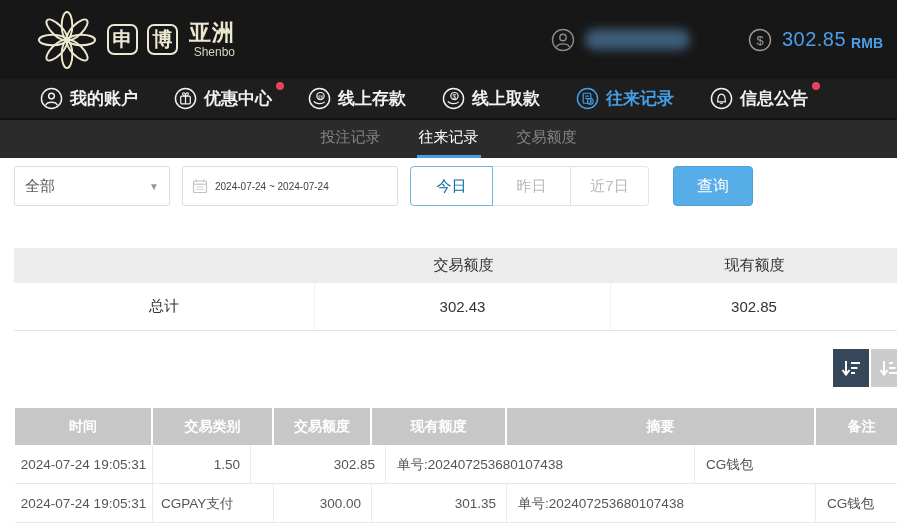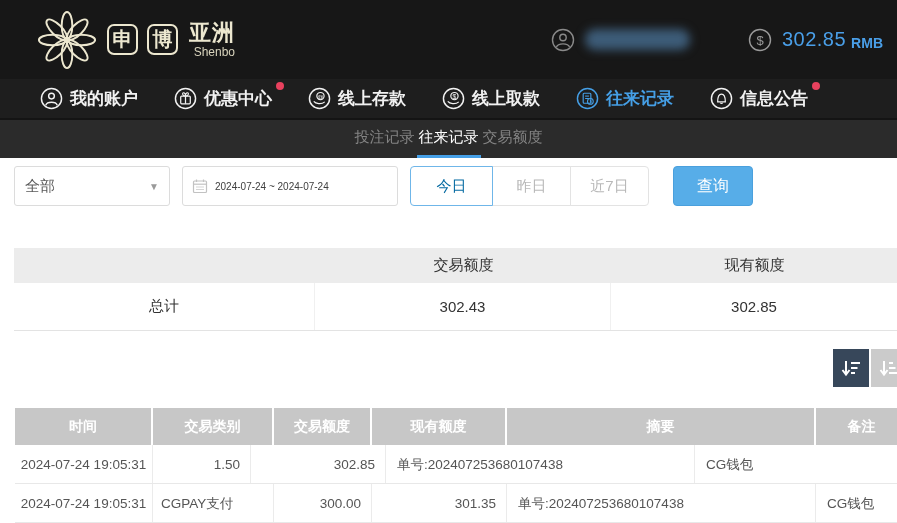--- a/index.html
+++ b/index.html
@@ -30,21 +30,21 @@
   .nav-item { display:flex; align-items:center; gap:7px; color:#f2f2f2; cursor:pointer;
     position:relative; }
   .nav-item.active { color:#459fe6; }
   .nav-item .nav-label { font-size:17px; font-weight:bold; white-space:nowrap; }
   .nav-icon { width:23px; height:23px; flex:0 0 auto; }
   .nav-badge { width:8px; height:8px; border-radius:50%; background:#e8415e;
     position:absolute; top:-5px; right:-12px; }
 
   
   .subnav { height:40px; background:#2b2b2b; border-top:2px solid #141414;
-    display:flex; justify-content:center; }
+    display:flex; justify-content:center; gap:34px; }
   .subtab { height:100%; display:flex; align-items:center; font-size:15px; color:#848484;
     cursor:pointer; border-bottom:3px solid transparent; padding:0 2px; }
   .subtab.active { color:#ffffff; border-bottom-color:#459fe6; }
 
   
   .filter-row { display:flex; align-items:center; gap:12px; margin:8px 0 0 14px; height:40px; }
   .select-box { width:156px; height:40px; border:1px solid #dcdcdc; border-radius:3px;
     display:flex; align-items:center; padding:12px 10px; font-size:15px; color:#5a5a5a;
     background:#fff; cursor:pointer; }
   .select-caret { margin-left:auto; font-size:10px; color:#9a9a9a; }

